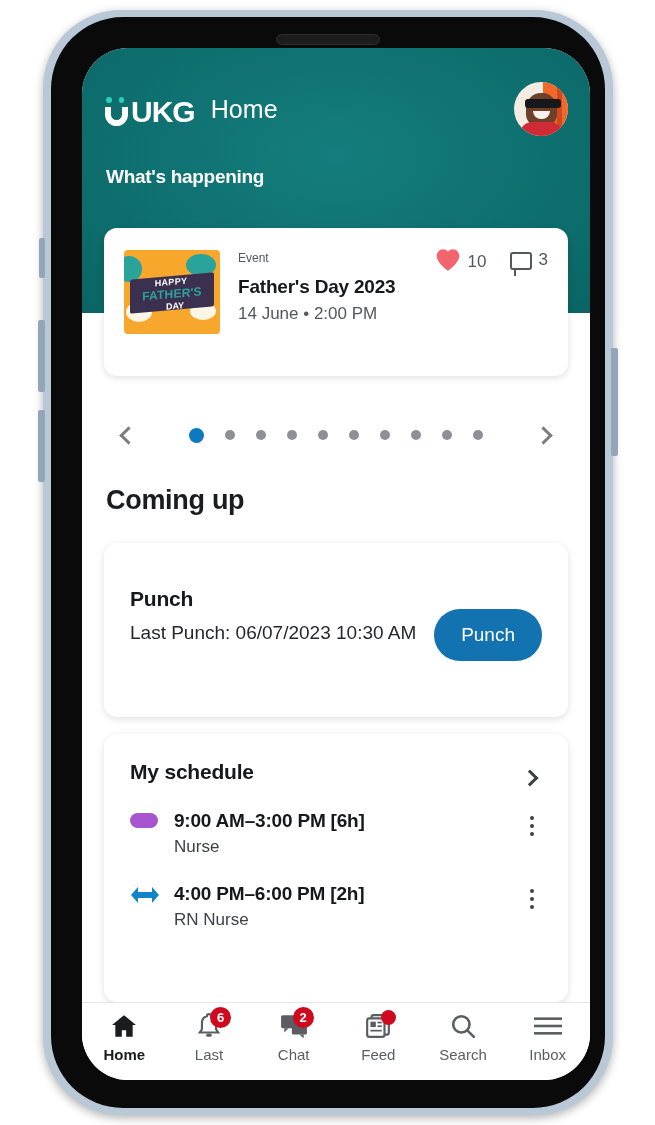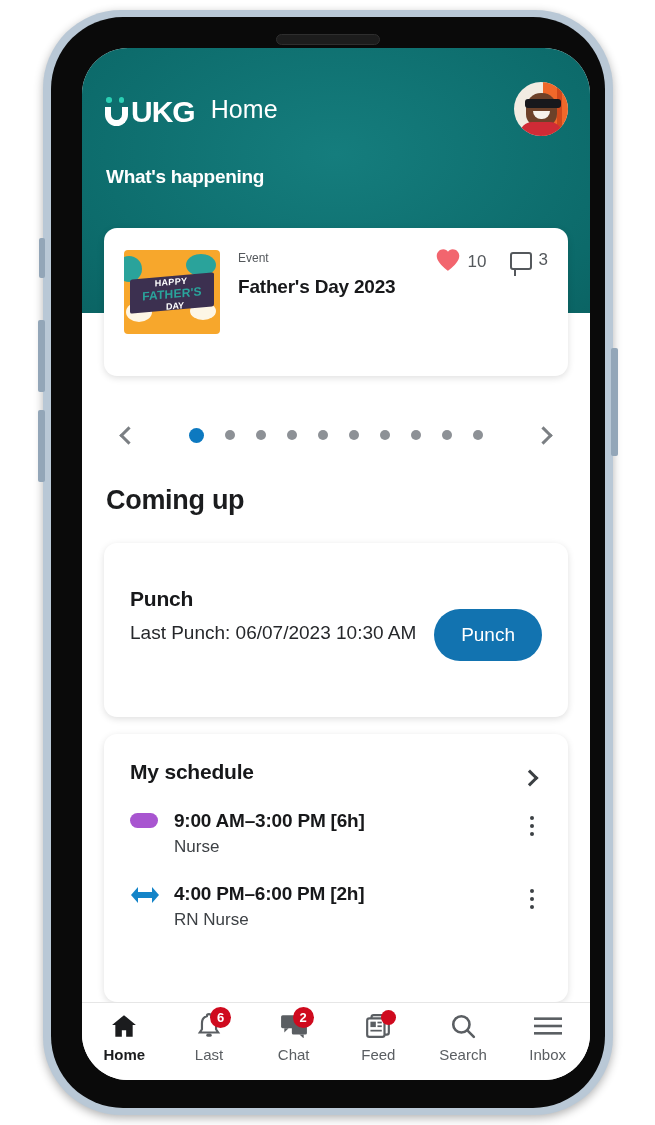--- a/index.html
+++ b/index.html
@@ -252,20 +252,21 @@
               </svg>
               <span class="stat-count">10</span>
             </div>
             <div class="stat" style="margin-left:14px;">
               <div id="comment-bubble"></div>
               <span class="stat-count">3</span>
             </div>
           </div>
           <div id="event-kicker">Event</div>
           <div id="event-title">Father's Day 2023</div>
+          <div id="event-meta">14 June • 2:00 PM</div>
         </div>
       </div>
 
       <div id="carousel">
         <div class="chev" id="chev-prev"></div>
         <div id="dots">
             <div class="dot active"></div>
             <div class="dot"></div>
             <div class="dot"></div>
             <div class="dot"></div>

